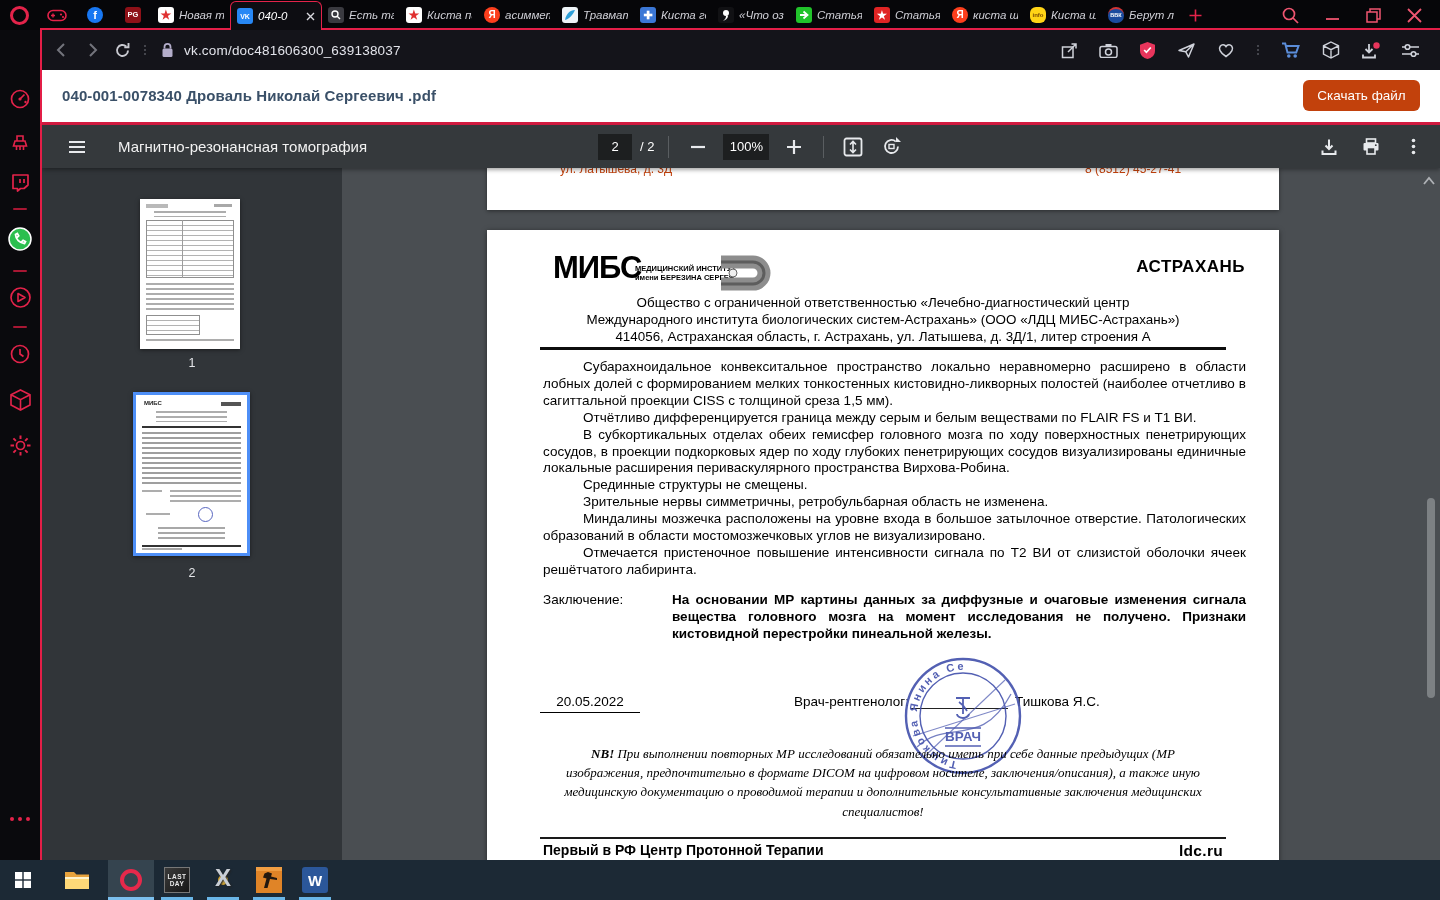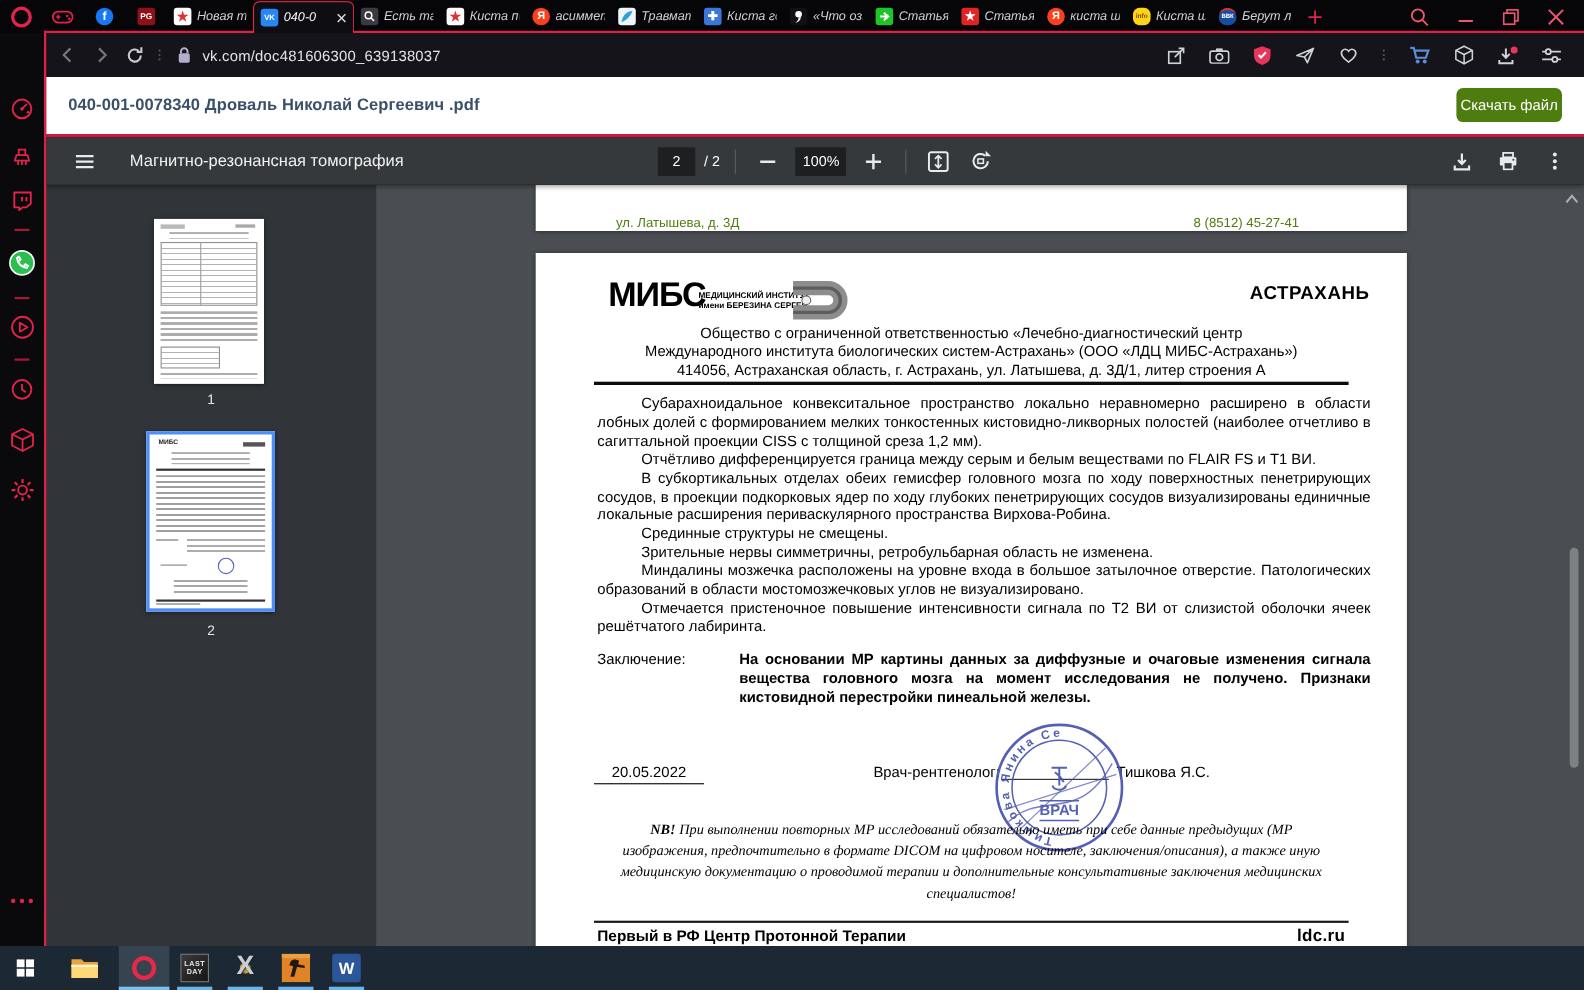--- a/index.html
+++ b/index.html
@@ -30,21 +30,21 @@
   #red-hline2 { position:absolute; left:42px; top:122px; width:1398px; height:3px; background:#d41b40; z-index:2; }
 
   
   #sidebar { position:absolute; left:0; top:30px; width:40px; height:830px; background:#0a0a0d; z-index:4; }
   .sb-ic { position:absolute; left:0; width:40px; display:flex; justify-content:center; }
   .sb-div { position:absolute; left:13px; width:14px; height:2px; background:#a81733; border-radius:2px; }
 
   
   #vkheader { position:absolute; left:42px; top:70px; width:1398px; height:52px; background:#ffffff; z-index:1; }
   #vk-title { position:absolute; left:20px; top:17px; font-size:15px; color:#3a5068; font-weight:bold; letter-spacing:.1px; }
-  #vk-dl-btn { position:absolute; right:20px; top:10px; width:96px; height:31px; background:#4d7c0f; color:#fff; font-size:13.5px; border:none; border-radius:6px; font-family:"Liberation Sans",sans-serif; }
+  #vk-dl-btn { position:absolute; right:20px; top:10px; width:117px; height:31px; background:#c2410c; color:#fff; font-size:13.5px; border:none; border-radius:6px; font-family:"Liberation Sans",sans-serif; }
 
   
   #pdftoolbar { position:absolute; left:42px; top:125px; width:1398px; height:43px; background:#35393c; z-index:2; display:flex; align-items:center; box-shadow:0 2px 4px rgba(0,0,0,.35); }
   #pdf-title { color:#f1f1f1; font-size:15px; margin-left:26px; }
   .tb-center { position:absolute; left:556px; display:flex; align-items:center; }
   .pgbox { width:34px; height:26px; background:#1d1f20; color:#fff; font-size:13px; display:flex; align-items:center; justify-content:center; }
   .tb-sep { width:1px; height:22px; background:#5a5e61; margin:0 14px; }
   .tb-ic { display:flex; align-items:center; justify-content:center; width:30px; }
   .tb-right { position:absolute; right:12px; display:flex; align-items:center; gap:12px; }
 
@@ -53,21 +53,21 @@
   #thumbpanel { position:absolute; left:0; top:0; width:300px; height:692px; background:#313539; }
   .thumb { position:absolute; background:#fff; box-shadow:0 1px 4px rgba(0,0,0,.5); }
   #thumb1 { left:98px; top:31px; width:100px; height:150px; }
   #thumb2 { left:91px; top:224px; width:117px; height:164px; border:3px solid #4e8ff7; }
   .tnum { position:absolute; width:100%; text-align:center; color:#e3e5e8; font-size:12.5px; }
   .mini { position:absolute; background:#b9b9b9; }
   .minitable { position:absolute; border:1px solid #8f8f8f; background:repeating-linear-gradient(to bottom, transparent 0 4px, #b3b3b3 4px 5px); }
   .minitext { position:absolute; background:repeating-linear-gradient(to bottom, #adadad 0 2px, transparent 2px 5px); }
 
   #page1strip { position:absolute; left:445px; top:0; width:792px; height:42px; background:#fff; overflow:hidden; box-shadow:0 1px 4px rgba(0,0,0,.45); }
-  .p1txt { position:absolute; top:-6px; font-size:12px; color:#4d7c0f;margin-top:33px; }
+  .p1txt { position:absolute; top:-6px; font-size:12px; color:#c2410c; }
 
   
   #page2 { position:absolute; left:445px; top:62px; width:792px; height:1120px; background:#fff; box-shadow:0 1px 5px rgba(0,0,0,.5); color:#000; }
   #p2head { position:absolute; left:56px; right:34px; top:20px; height:46px; }
   #mibs-name { position:absolute; left:10px; top:0; font-size:31px; font-weight:bold; letter-spacing:-1px; }
   #mibs-subs { position:absolute; left:92px; top:14px; font-size:7.5px; font-weight:bold; line-height:9px; white-space:nowrap; }
   #mibs-magnet { position:absolute; left:170px; top:4px; }
   #city { position:absolute; right:0; top:7px; font-size:17px; font-weight:bold; letter-spacing:.5px; }
   #orglines { position:absolute; left:0; right:0; top:64px; text-align:center; font-size:13.4px; line-height:17px; }
   .hr-thick { position:absolute; left:53px; right:53px; height:3px; background:#0d0d0d; }
@@ -483,21 +483,21 @@
       </div>
 
       <div id="orglines">
         <div>Общество с ограниченной ответственностью «Лечебно-диагностический центр</div>
         <div>Международного института биологических систем-Астрахань» (ООО «ЛДЦ МИБС-Астрахань»)</div>
         <div>414056, Астраханская область, г. Астрахань, ул. Латышева, д. 3Д/1, литер строения А</div>
       </div>
       <div class="hr-thick" style="top:117px;"></div>
 
       <div id="bodytext">
-        <p>Субарахноидальное конвекситальное пространство локально неравномерно расширено в области лобных долей с формированием мелких тонкостенных кистовидно-ликворных полостей (наиболее отчетливо в сагиттальной проекции CISS с толщиной среза 1,2 мм).</p>
+        <p>Субарахноидальное конвекситальное пространство локально неравномерно расширено в области лобных долей с формированием мелких тонкостенных кистовидно-ликворных полостей (наиболее отчетливо в сагиттальной проекции CISS с толщиной среза 1,5 мм).</p>
         <p>Отчётливо дифференцируется граница между серым и белым веществами по FLAIR FS и T1 ВИ.</p>
         <p>В субкортикальных отделах обеих гемисфер головного мозга по ходу поверхностных пенетрирующих сосудов, в проекции подкорковых ядер по ходу глубоких пенетрирующих сосудов визуализированы единичные локальные расширения периваскулярного пространства Вирхова-Робина.</p>
         <p>Срединные структуры не смещены.</p>
         <p>Зрительные нервы симметричны, ретробульбарная область не изменена.</p>
         <p>Миндалины мозжечка расположены на уровне входа в большое затылочное отверстие. Патологических образований в области мостомозжечковых углов не визуализировано.</p>
         <p>Отмечается пристеночное повышение интенсивности сигнала по Т2 ВИ от слизистой оболочки ячеек решётчатого лабиринта.</p>
       </div>
 
       <div id="conclrow">
         <div id="concl-label">Заключение:</div>

